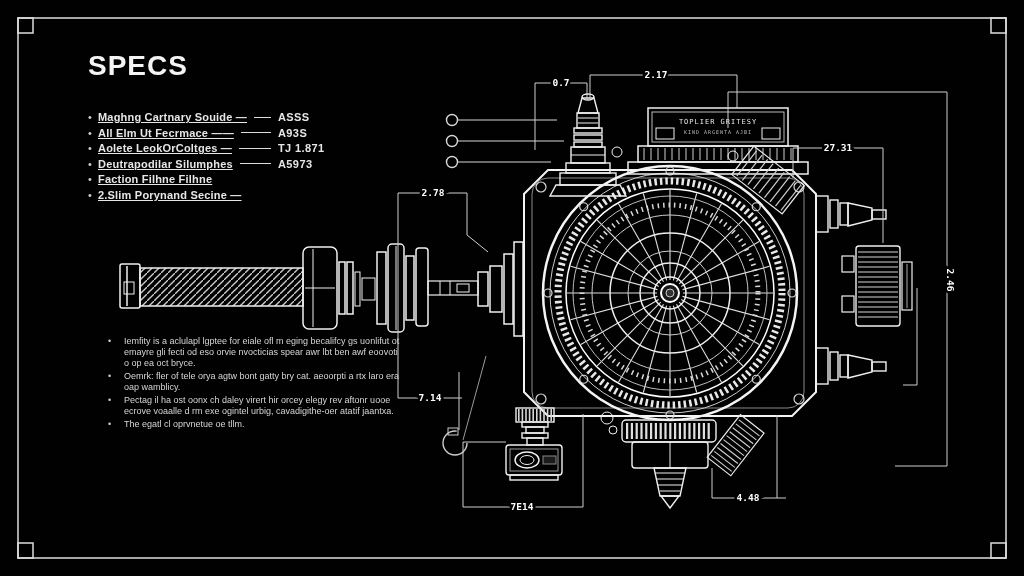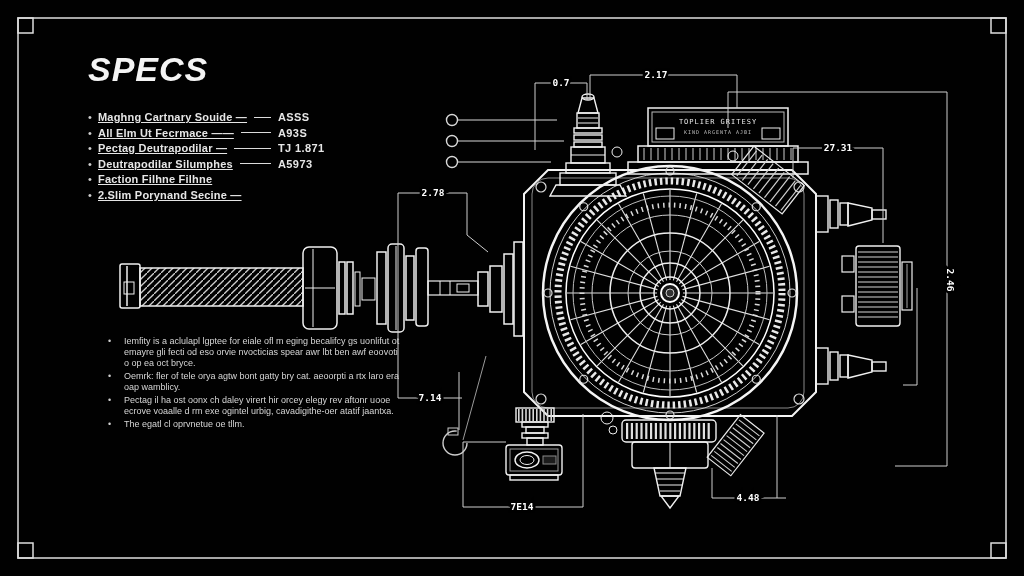--- a/index.html
+++ b/index.html
@@ -1,21 +1,21 @@
 <!DOCTYPE html>
 <html><head>
 <meta charset="utf-8">
 <style>
   html,body{margin:0;padding:0;background:#000;}
   .stage{position:relative;width:1024px;height:576px;background:#010101;overflow:hidden;
          font-family:"Liberation Sans",sans-serif;color:#eee;}
   svg text{font-family:"DejaVu Sans Mono",monospace;}
 
-  .title{position:absolute;left:88px;top:50px;font-size:34px;font-weight:700;
-         letter-spacing:1px;color:#f4f4f4;font-style:italic;}
+  .title{position:absolute;left:88px;top:50px;font-size:28px;font-weight:700;
+         letter-spacing:1px;color:#f4f4f4;}
 
   .specs{position:absolute;left:88px;top:111px;width:242px;font-size:11px;color:#e6e6e6;}
   .spec-row{display:flex;align-items:center;margin-bottom:3.6px;height:12px;}
   .bullet{width:10px;flex:none;color:#cfcfcf;}
   .spec-label{white-space:nowrap;font-weight:700;letter-spacing:.2px;text-decoration:underline;}
   .spec-leader{flex:1;min-width:14px;border-top:1.6px solid #dcdcdc;margin:0 7px;}
   .spec-value{font-weight:700;white-space:nowrap;min-width:52px;letter-spacing:.4px;}
 
   .notes{position:absolute;left:108px;top:336px;width:292px;font-size:9px;
          line-height:11px;color:#d6d6d6;}
@@ -38,21 +38,21 @@
       <span class="spec-value">ASSS</span>
     </div>
     <div class="spec-row">
       <span class="bullet">•</span>
       <span class="spec-label">All Elm Ut Fecrmace ——</span>
       <span class="spec-leader"></span>
       <span class="spec-value">A93S</span>
     </div>
     <div class="spec-row">
       <span class="bullet">•</span>
-      <span class="spec-label">Pectag Deutrapodilar —</span>
+      <span class="spec-label">Aolete LeokOrColtges —</span>
       <span class="spec-leader"></span>
       <span class="spec-value">TJ 1.871</span>
     </div>
     <div class="spec-row">
       <span class="bullet">•</span>
       <span class="spec-label">Deutrapodilar Silumphes</span>
       <span class="spec-leader"></span>
       <span class="spec-value">A5973</span>
     </div>
     <div class="spec-row">

